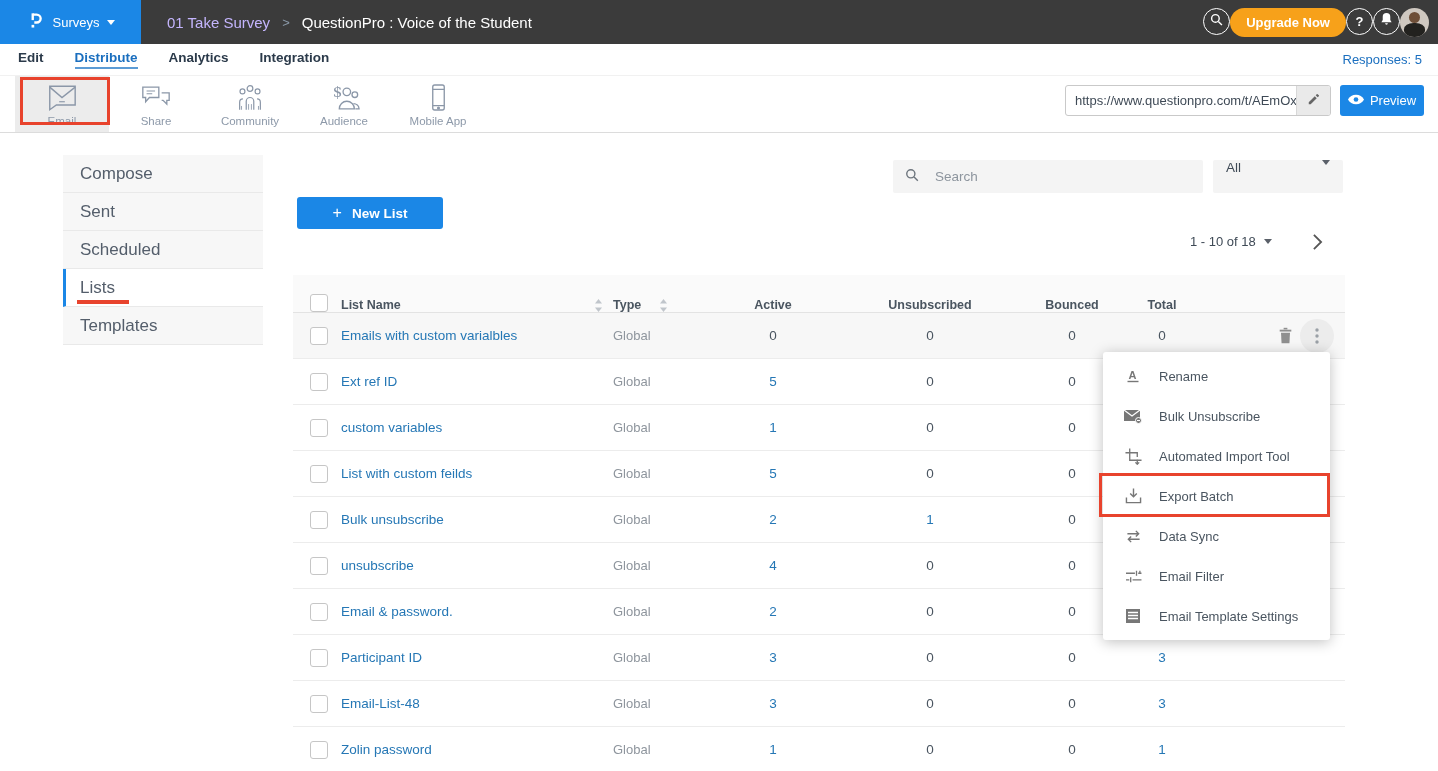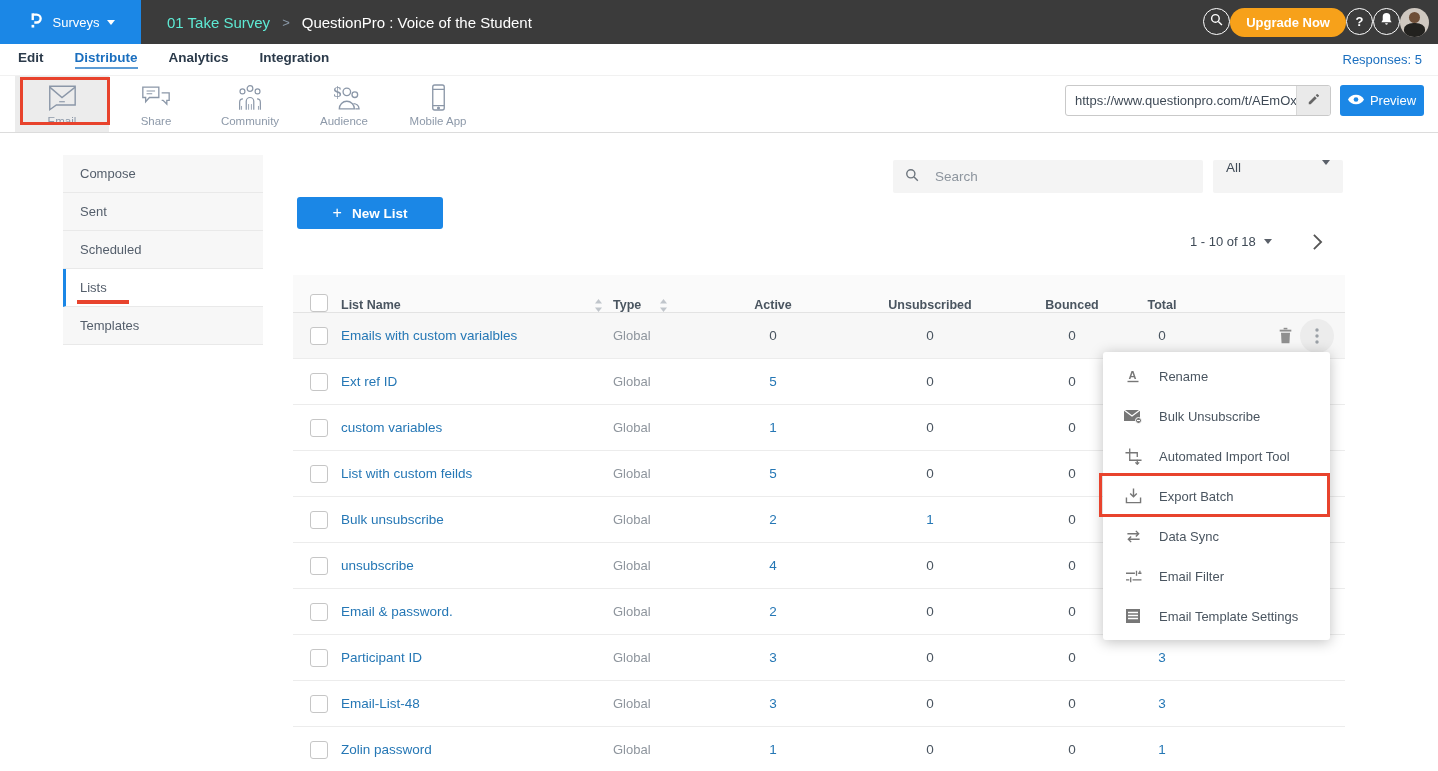--- a/index.html
+++ b/index.html
@@ -9,21 +9,21 @@
   
   .topbar{position:absolute;left:0;top:0;width:1438px;height:44px;background:#3b3b3b;
           display:flex;align-items:center;z-index:10}
   .brand{width:141px;height:44px;background:#1b87e6;display:flex;align-items:center;
          justify-content:center;gap:8px;cursor:pointer}
   .brand-label{color:#fff;font-size:13px}
   .caret{width:0;height:0;border-left:4.5px solid transparent;border-right:4.5px solid transparent;
          border-top:5px solid #fff;display:inline-block}
   .caret.dark{border-top-color:#5a6069}
   .breadcrumb{display:flex;align-items:center;margin-left:26px;gap:12px;font-size:15px}
-  .bc-survey{color:#5eead4;cursor:pointer}
+  .bc-survey{color:#c4b5fd;cursor:pointer}
   .bc-sep{color:#8a99a8;font-size:13px}
   .bc-title{color:#fff}
   .topbar-right{margin-left:auto;display:flex;align-items:flex-start;padding-right:9px}
   .circle-btn{width:27px;height:27px;border:1.5px solid #fff;border-radius:50%;box-sizing:border-box;
               display:flex;align-items:center;justify-content:center;cursor:pointer;flex:none}
   .qmark{color:#fff;font-size:13px;font-weight:bold}
   .upgrade-btn{height:29px;background:#f7a11a;border-radius:15px;color:#fff;font-size:13px;
                font-weight:bold;display:flex;align-items:center;padding:0 16px;cursor:pointer}
   .avatar{width:29px;height:29px;border-radius:50%;background:#cfc8c0;position:relative;
           overflow:hidden;cursor:pointer;flex:none}
@@ -55,21 +55,21 @@
   .url-text{flex:1;font-size:13px;color:#3f4a56;line-height:29px;padding-left:9px;
             white-space:nowrap;overflow:hidden}
   .pencil-seg{width:33px;background:#eaeaea;border-left:1px solid #d8d8d8;display:flex;flex:none;
               align-items:center;justify-content:center;cursor:pointer}
   .preview-btn{position:absolute;left:1340px;top:85px;width:84px;height:31px;background:#1b87e6;
                border-radius:3px;color:#fff;font-size:13px;display:flex;align-items:center;
                justify-content:center;gap:6px;cursor:pointer;z-index:11}
 
   
   .sidebar{position:absolute;left:63px;top:155px;width:200px}
-  .side-item{height:38px;display:flex;align-items:center;padding-left:17px;font-size:13px;
+  .side-item{height:38px;display:flex;align-items:center;padding-left:17px;font-size:17px;
              color:#545e6b;background:#f7f7f7;border-bottom:1px solid #e9e9e9;box-sizing:border-box;
              cursor:pointer}
   .side-item.active{background:#fff;border-left:3px solid #1b87e6;padding-left:14px}
 
   
   .search-box{position:absolute;left:893px;top:160px;width:310px;height:33px;background:#f4f4f4;
               border-radius:2px;display:flex;align-items:center;padding-left:12px;gap:14px;
               box-sizing:border-box}
   .search-input{border:none;background:transparent;outline:none;font-size:13.5px;color:#3f4a56;
                 font-family:inherit;flex:1;min-width:0}

